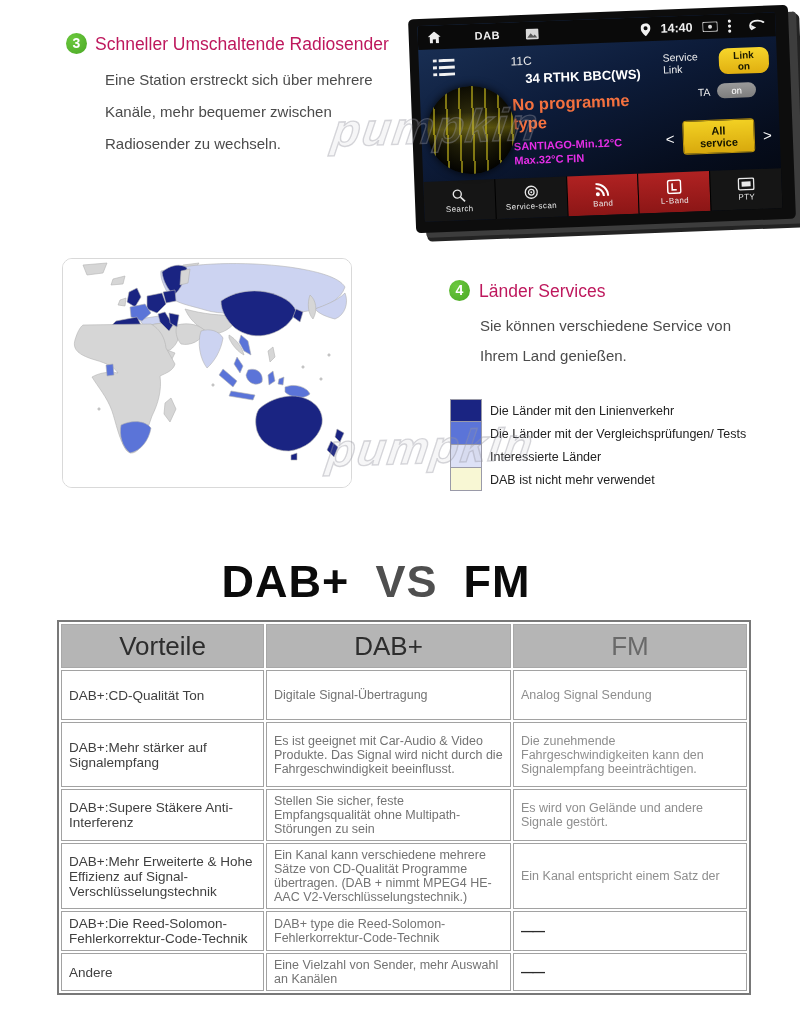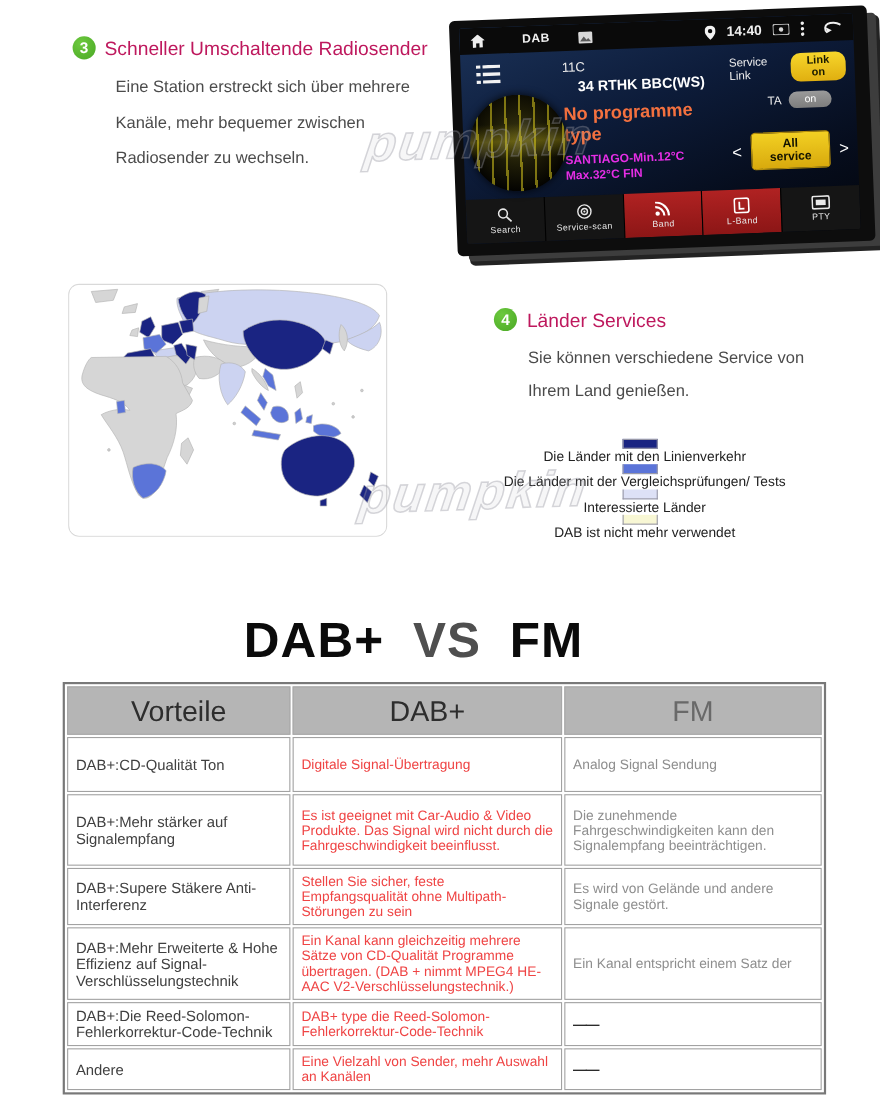--- a/index.html
+++ b/index.html
@@ -70,41 +70,41 @@
     border-right:1px solid #000; }
   .tb-btn .tb-label { font-size:8px; letter-spacing:.4px; }
   .tb-btn.red { background:linear-gradient(180deg,#b02222,#8c1616); }
 
   
   .map-panel { position:absolute; left:62px; top:258px; width:290px; height:230px;
     background:#fff; border:1px solid #d9d9d9; border-radius:10px; overflow:hidden; }
 
   
   .legend { position:absolute; left:450px; top:399px; }
-  .legend-row { display:flex; align-items:center; height:23px;flex-direction:column; }
+  .legend-row { display:flex; align-items:center; height:23px; }
   .legend-swatch { width:32px; height:23px; border:1px solid #9a9aa8; border-top-width:0; }
   .legend-row:first-child .legend-swatch { border-top-width:1px; }
   .legend-label { margin-left:8px; font-size:12.5px; color:#222; white-space:nowrap; }
 
   
   .vs-title { position:absolute; left:0; top:556px; width:752px; text-align:center;
     font-size:45px; font-weight:bold; color:#0b0b0b; letter-spacing:1px; }
   .vs-title .vs { color:#4f4f4f; margin:0 26px; }
 
   
   .cmp-table { position:absolute; left:57px; top:620px; width:686px;
     border-collapse:separate; border-spacing:2px; background:#fff;
     border:2px solid #787878; table-layout:fixed; }
   .cmp-table th { background:#b5b5b5; border:1px solid #a8a8a8; font-size:26px;
     font-weight:normal; color:#2d2d2d; height:44px; }
   .cmp-table th.fm-h { color:#696969; }
   .cmp-table td { border:1px solid #a2a2a2; background:#fff; vertical-align:middle;
     padding:4px 7px; }
   .cmp-table td.c1 { font-size:13.5px; color:#404040; }
-  .cmp-table td.c2 { font-size:12.5px; color:#ef4444; }
+  .cmp-table td.c2 { font-size:12.5px; color:#737373; }
   .cmp-table td.c3 { font-size:12.5px; color:#8e8e8e; }
   .cmp-table td.dash { color:#2b2b2b; font-weight:bold; letter-spacing:-1px; }
 
   svg { display:block; }
 </style>
 </head>
 <body>
 
 <div id="canvas">
 
@@ -401,21 +401,21 @@
       <td class="c2">Es ist geeignet mit Car-Audio &amp; Video Produkte. Das Signal wird nicht durch die Fahrgeschwindigkeit beeinflusst.</td>
       <td class="c3">Die zunehmende Fahrgeschwindigkeiten kann den Signalempfang beeinträchtigen.</td>
     </tr>
     <tr style="height:42px;">
       <td class="c1">DAB+:Supere Stäkere Anti-Interferenz</td>
       <td class="c2">Stellen Sie sicher, feste Empfangsqualität ohne Multipath-Störungen zu sein</td>
       <td class="c3">Es wird von Gelände und andere Signale gestört.</td>
     </tr>
     <tr style="height:66px;">
       <td class="c1">DAB+:Mehr Erweiterte &amp; Hohe Effizienz auf Signal-Verschlüsselungstechnik</td>
-      <td class="c2">Ein Kanal kann gleichzeitig mehrere Sätze von CD-Qualität Programme übertragen. (DAB + nimmt MPEG4 HE-AAC V2-Verschlüsselungstechnik.)</td>
+      <td class="c2">Ein Kanal kann verschiedene mehrere Sätze von CD-Qualität Programme übertragen. (DAB + nimmt MPEG4 HE-AAC V2-Verschlüsselungstechnik.)</td>
       <td class="c3">Ein Kanal entspricht einem Satz der</td>
     </tr>
     <tr style="height:40px;">
       <td class="c1">DAB+:Die Reed-Solomon-Fehlerkorrektur-Code-Technik</td>
       <td class="c2">DAB+ type die Reed-Solomon-Fehlerkorrektur-Code-Technik</td>
       <td class="c3 dash">——</td>
     </tr>
     <tr style="height:36px;">
       <td class="c1">Andere</td>
       <td class="c2">Eine Vielzahl von Sender, mehr Auswahl an Kanälen</td>

